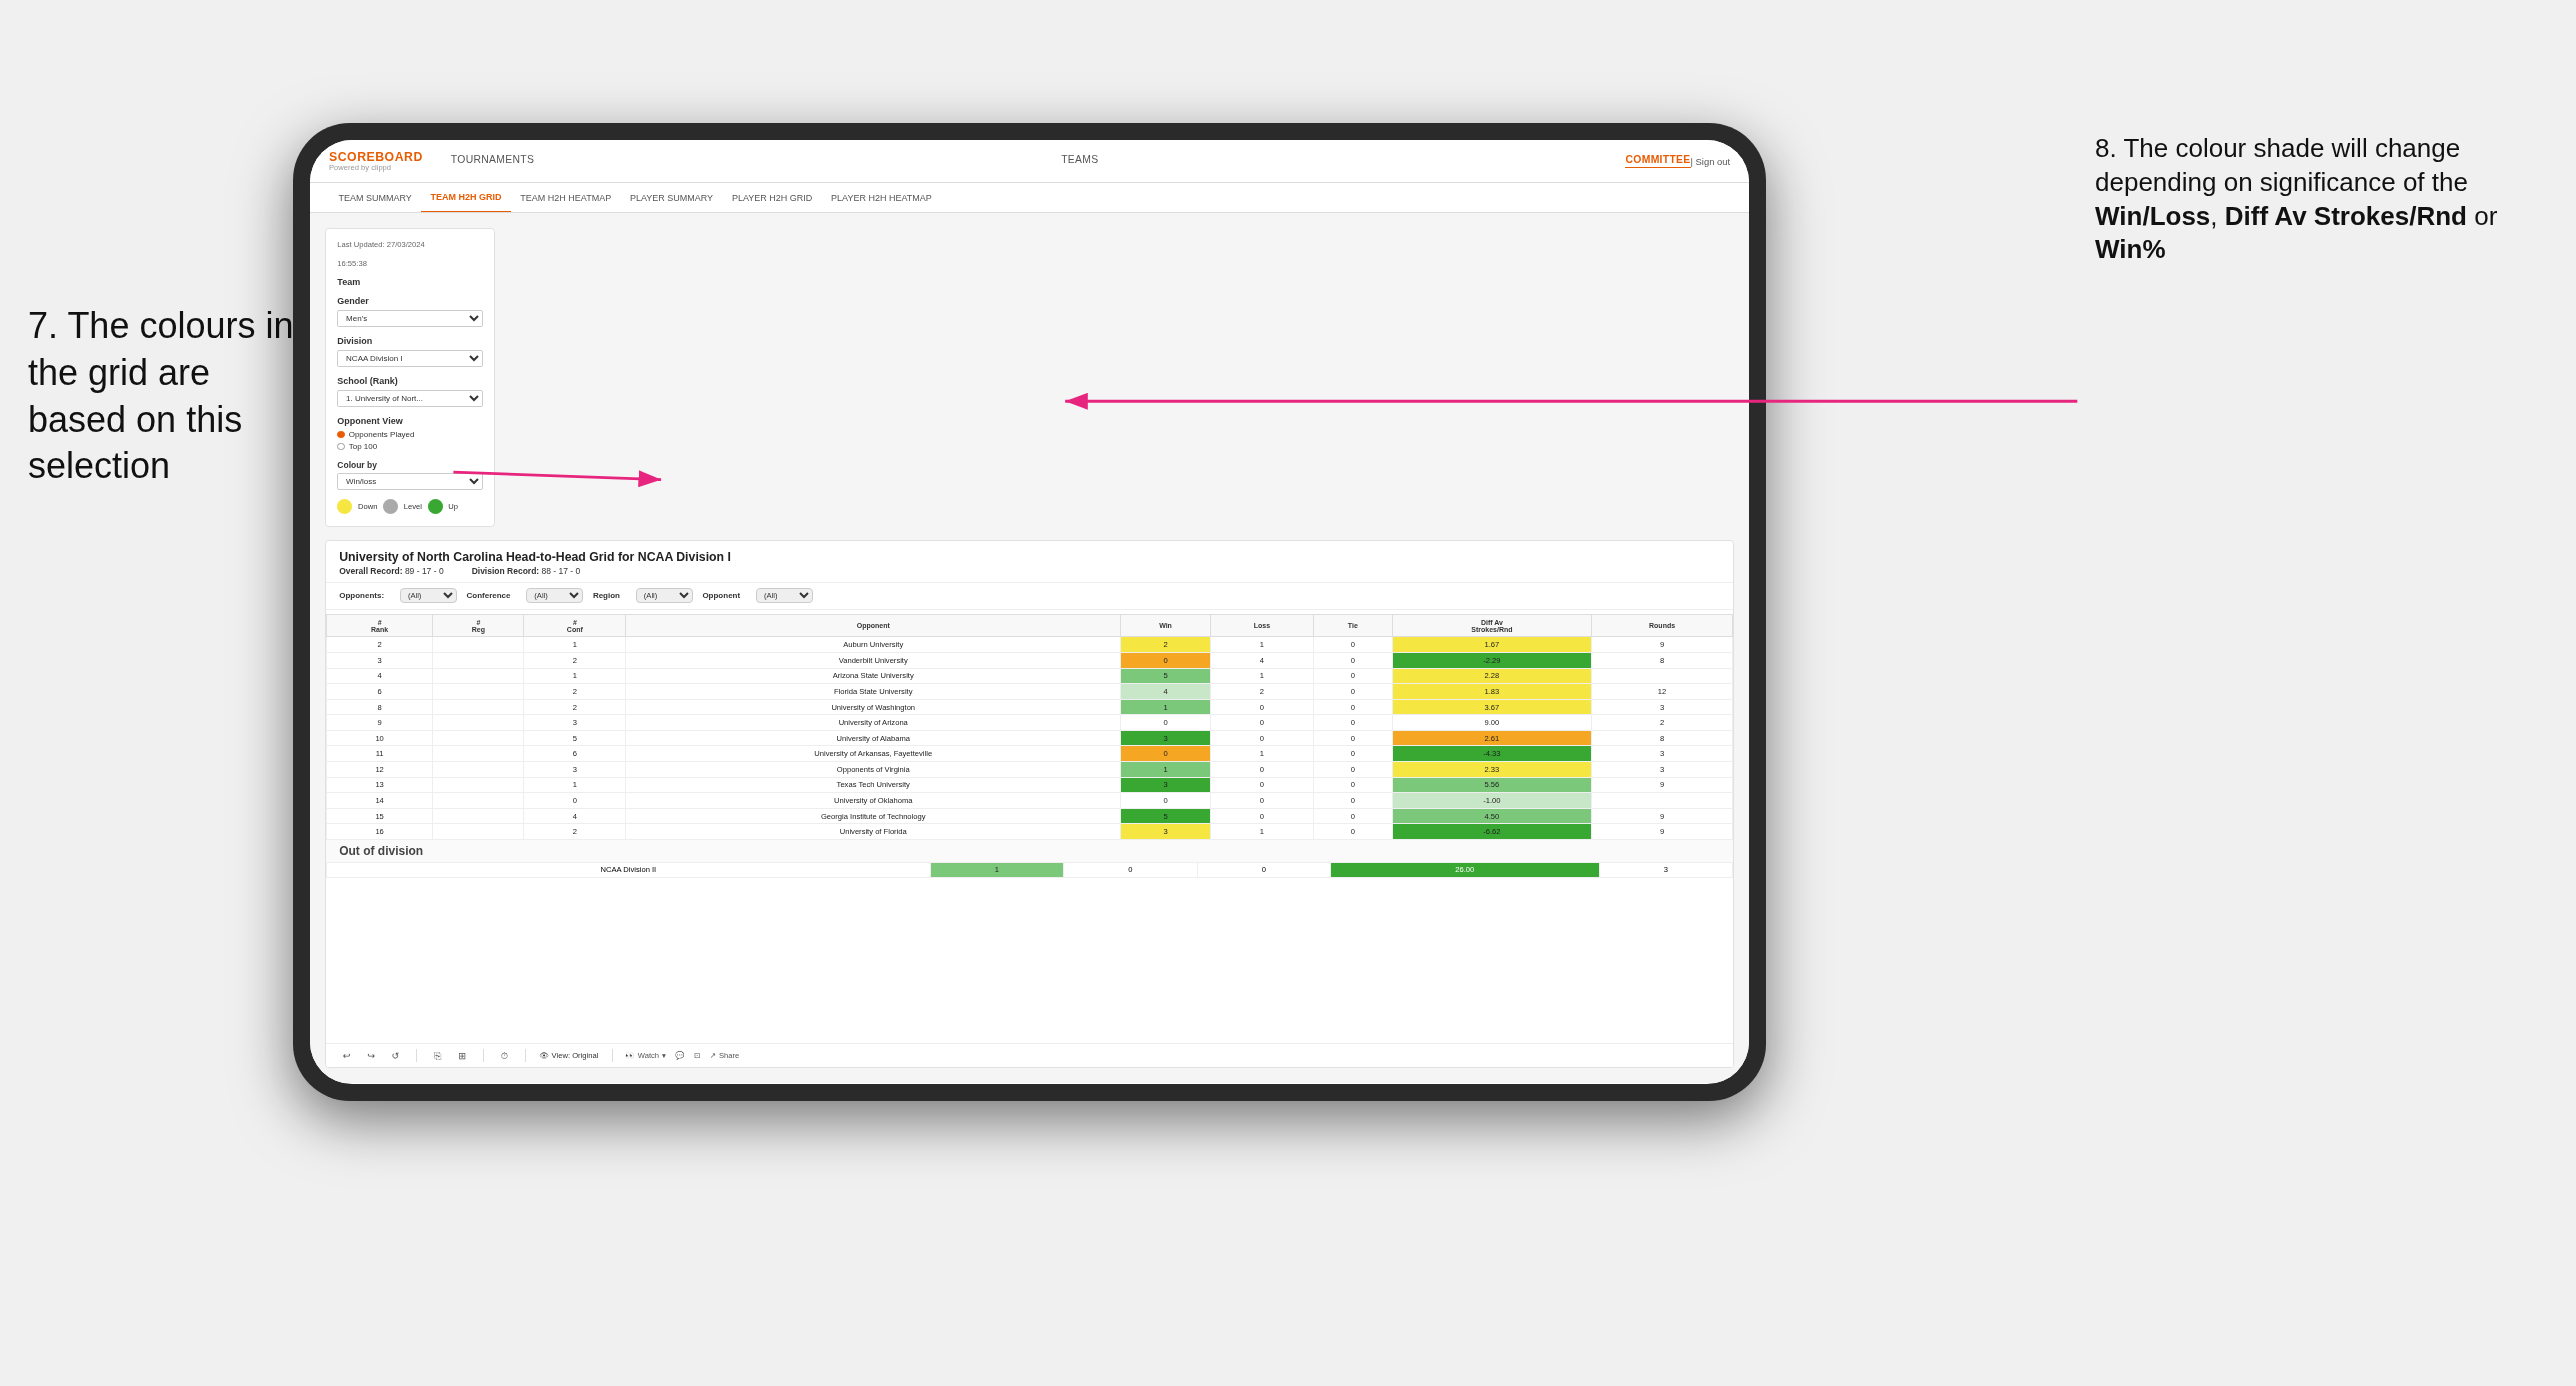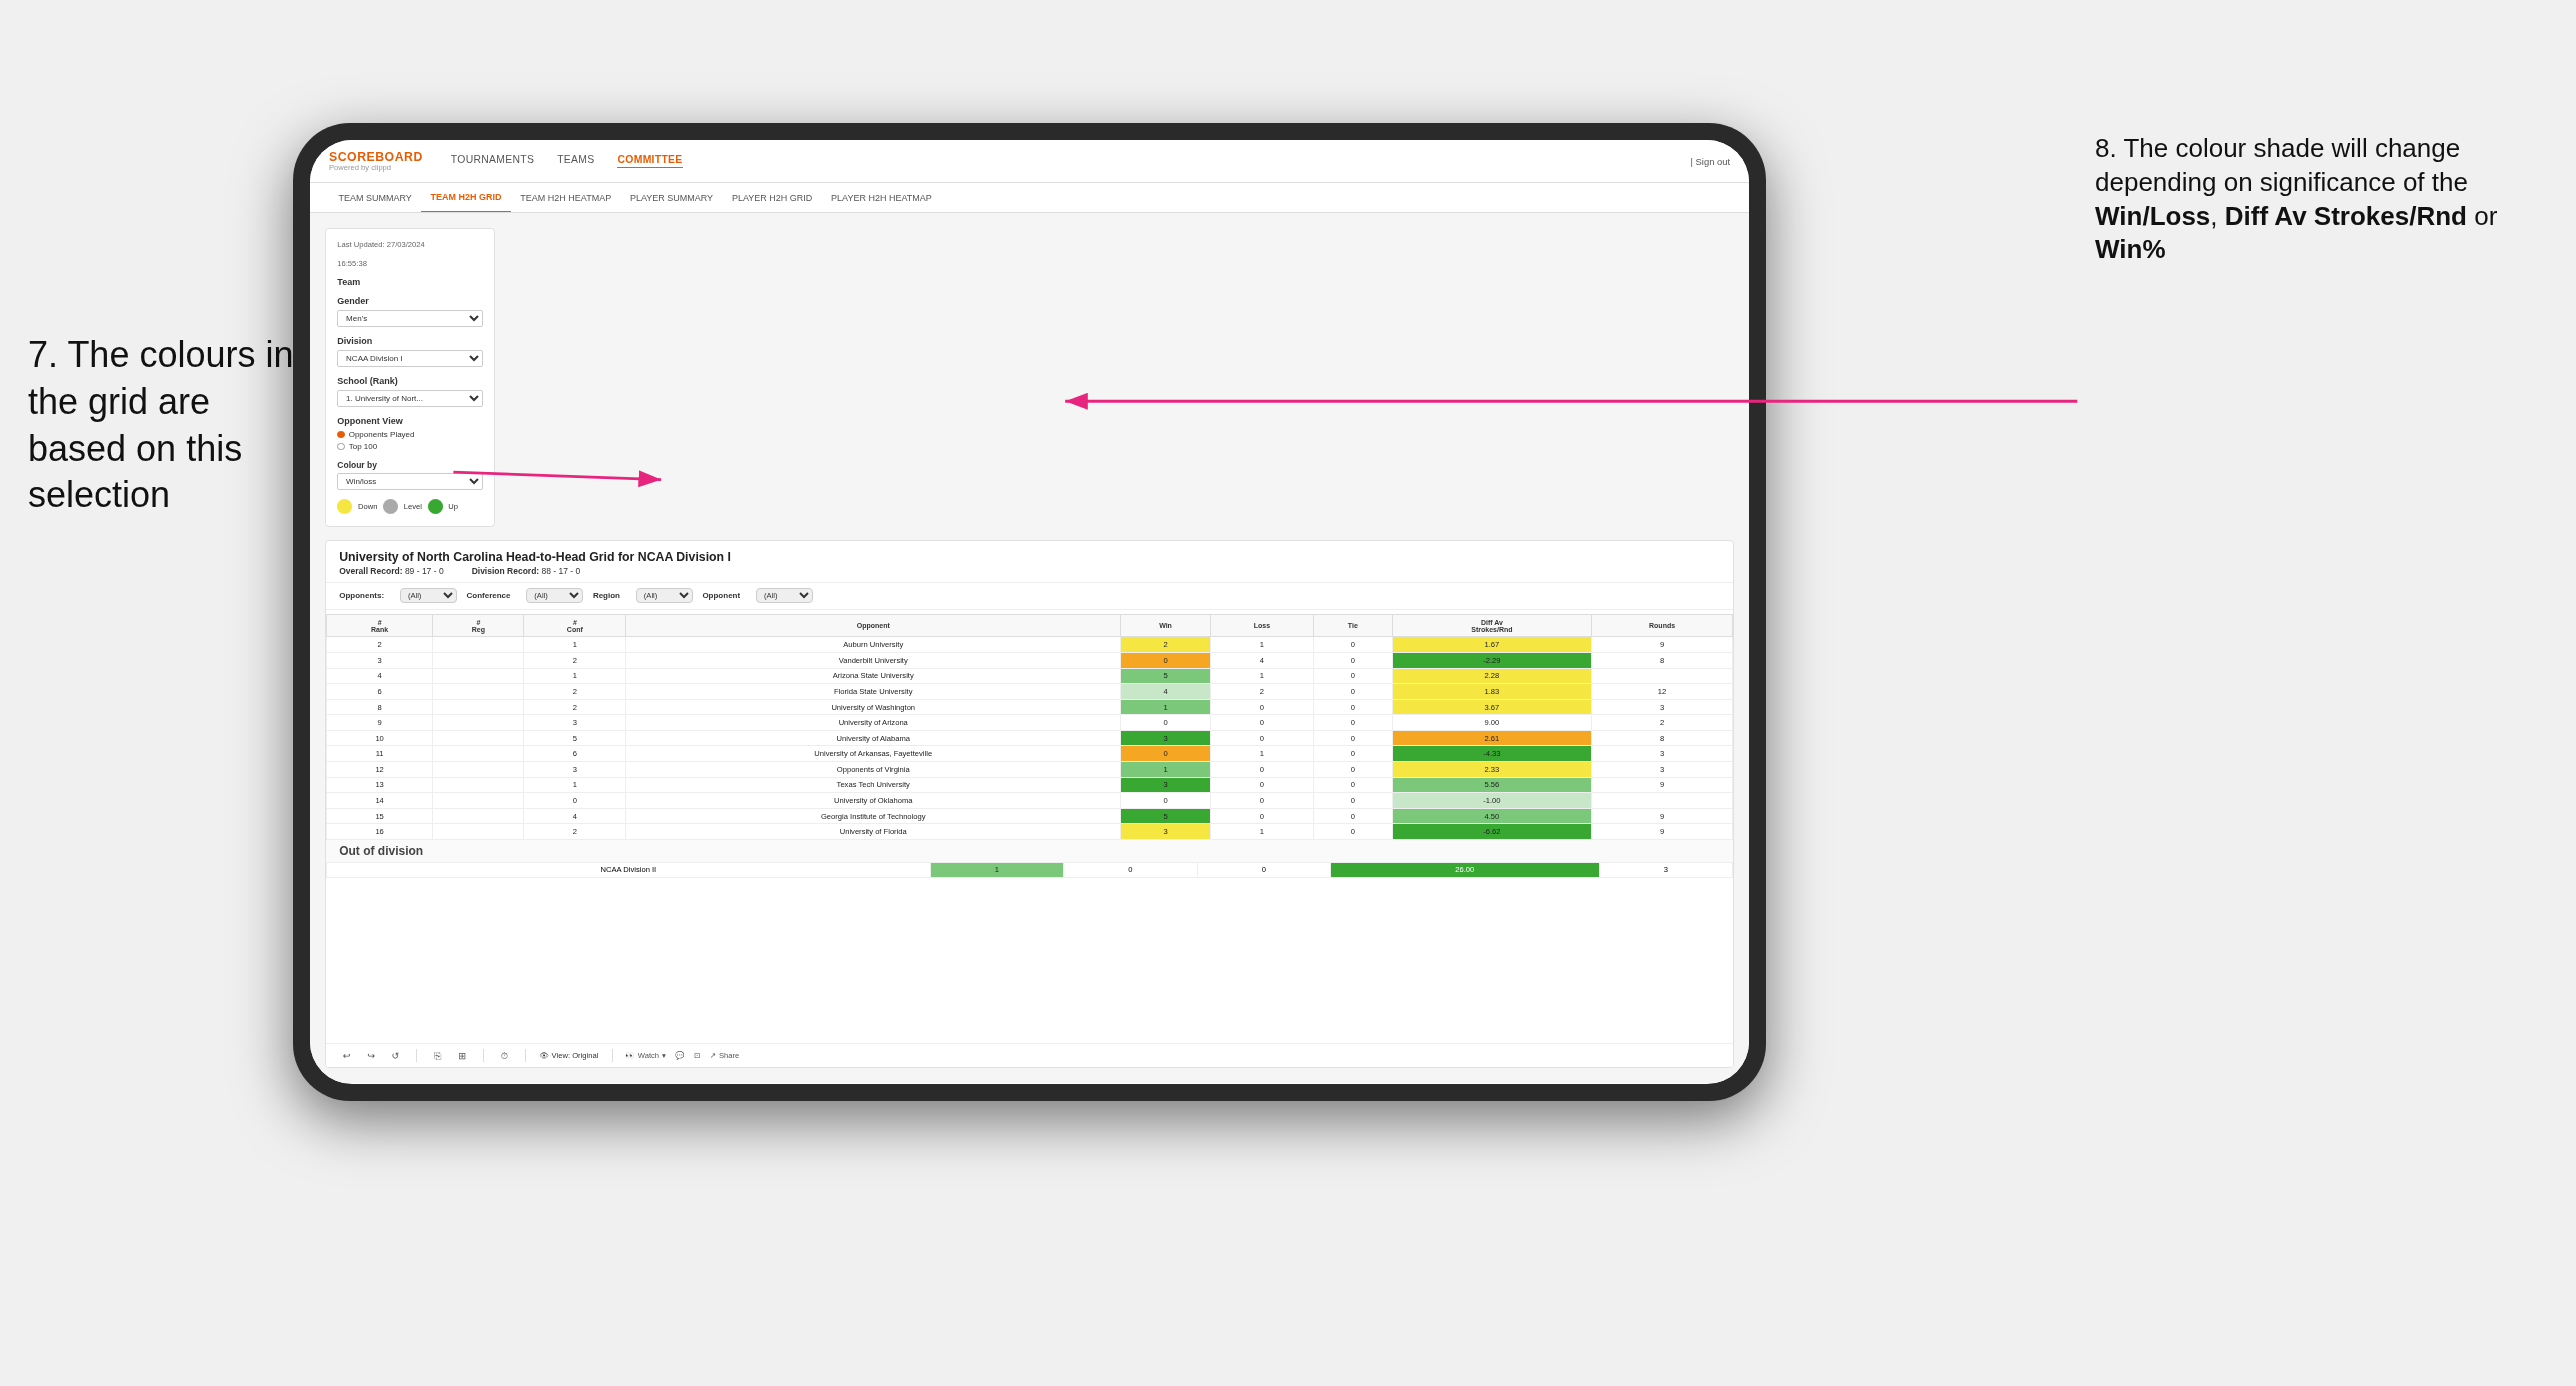--- a/index.html
+++ b/index.html
@@ -9,21 +9,21 @@
       width: 2576px;
       height: 1386px;
       position: relative;
       overflow: hidden;
     }
 
     
     .annotation-left {
       position: absolute;
       left: 28px;
-      top: 332px;
+      top: 303px;
       width: 274px;
       font-size: 36px;
       font-weight: 400;
       line-height: 1.3;
       color: #111;
     }
 
     
     .annotation-right {
       position: absolute;
@@ -85,20 +85,21 @@
     }
     .logo-sub {
       font-size: 7.6px;
       color: #999;
       margin-top: -1.9px;
     }
     .nav-links {
       display: flex;
       gap: 23px;
       flex: 1;
+      justify-content: space-between;
     }
     .nav-link {
       font-size: 10.4px;
       color: #555;
       cursor: pointer;
       font-weight: 500;
       letter-spacing: 0.3px;
     }
     .nav-link.active {
       color: #e85d04;

